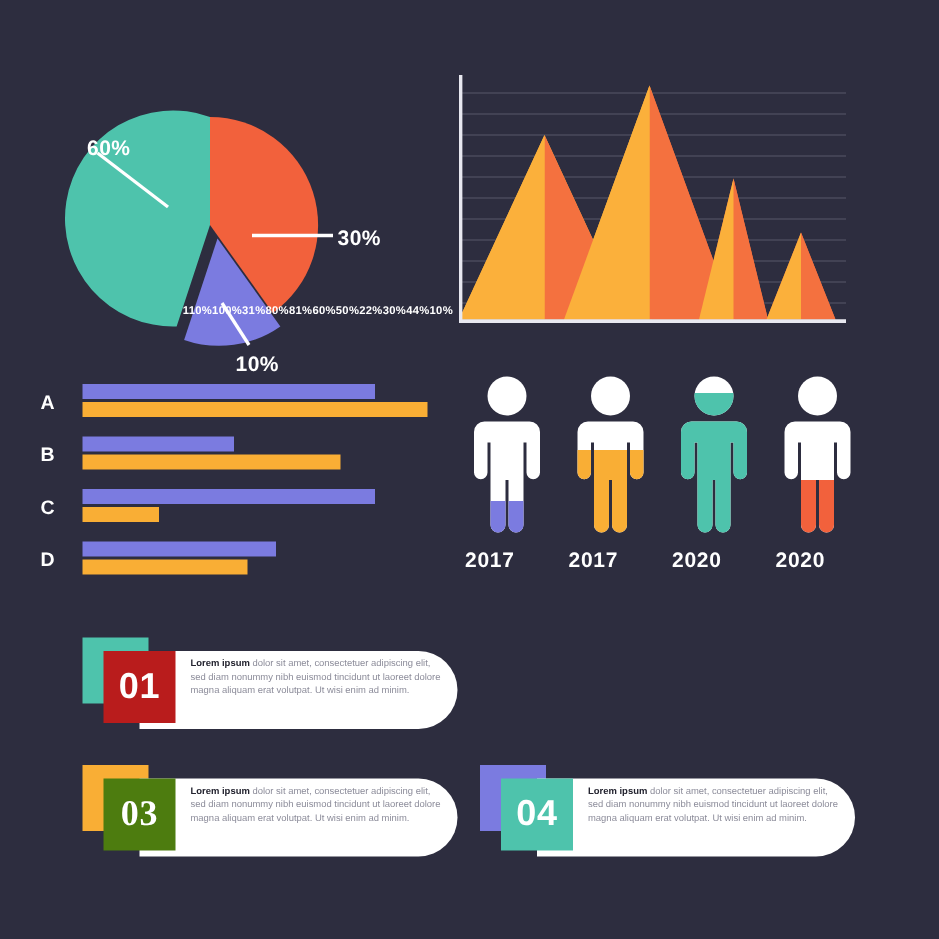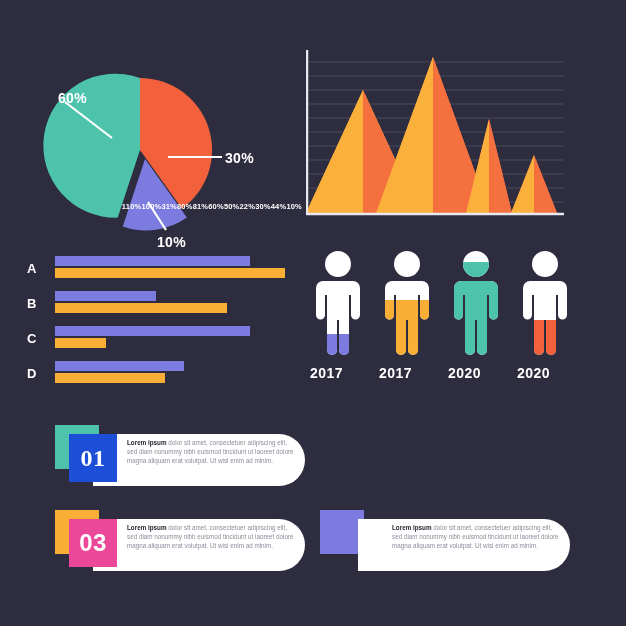--- a/index.html
+++ b/index.html
@@ -319,32 +319,33 @@
       </svg>
       <div class="person-year">2020</div>
     </div>
   </div>
 
   <div class="abs" id="boxes-panel">
 
     <div class="info-box" style="left:55px; top:10px;">
       <div class="box-shadow-sq" style="background:#4ec3ac;"></div>
       <div class="box-pill"></div>
-      <div class="box-num-sq" style="background:#1d4ed8;font-family:Liberation Serif, serif;">01</div>
+      <div class="box-num-sq" style="background:#b91c1c;">01</div>
       <div class="box-text"><b>Lorem ipsum</b><span> dolor sit amet, consectetuer adipiscing elit, sed diam nonummy nibh euismod tincidunt ut laoreet dolore magna aliquam erat volutpat. Ut wisi enim ad minim.</span></div>
     </div>
 
 
     <div class="info-box" style="left:55px; top:95px;">
       <div class="box-shadow-sq" style="background:#f9ae35;"></div>
       <div class="box-pill"></div>
-      <div class="box-num-sq" style="background:#ec4899;">03</div>
+      <div class="box-num-sq" style="background:#4d7c0f;font-family:Liberation Serif, serif;">03</div>
       <div class="box-text"><b>Lorem ipsum</b><span> dolor sit amet, consectetuer adipiscing elit, sed diam nonummy nibh euismod tincidunt ut laoreet dolore magna aliquam erat volutpat. Ut wisi enim ad minim.</span></div>
     </div>
 
     <div class="info-box" style="left:320px; top:95px;">
       <div class="box-shadow-sq" style="background:#7b7be0;"></div>
       <div class="box-pill"></div>
+      <div class="box-num-sq" style="background:#4ec3ac;">04</div>
       <div class="box-text"><b>Lorem ipsum</b><span> dolor sit amet, consectetuer adipiscing elit, sed diam nonummy nibh euismod tincidunt ut laoreet dolore magna aliquam erat volutpat. Ut wisi enim ad minim.</span></div>
     </div>
   </div>
 
 </div>
 
 </body></html>

